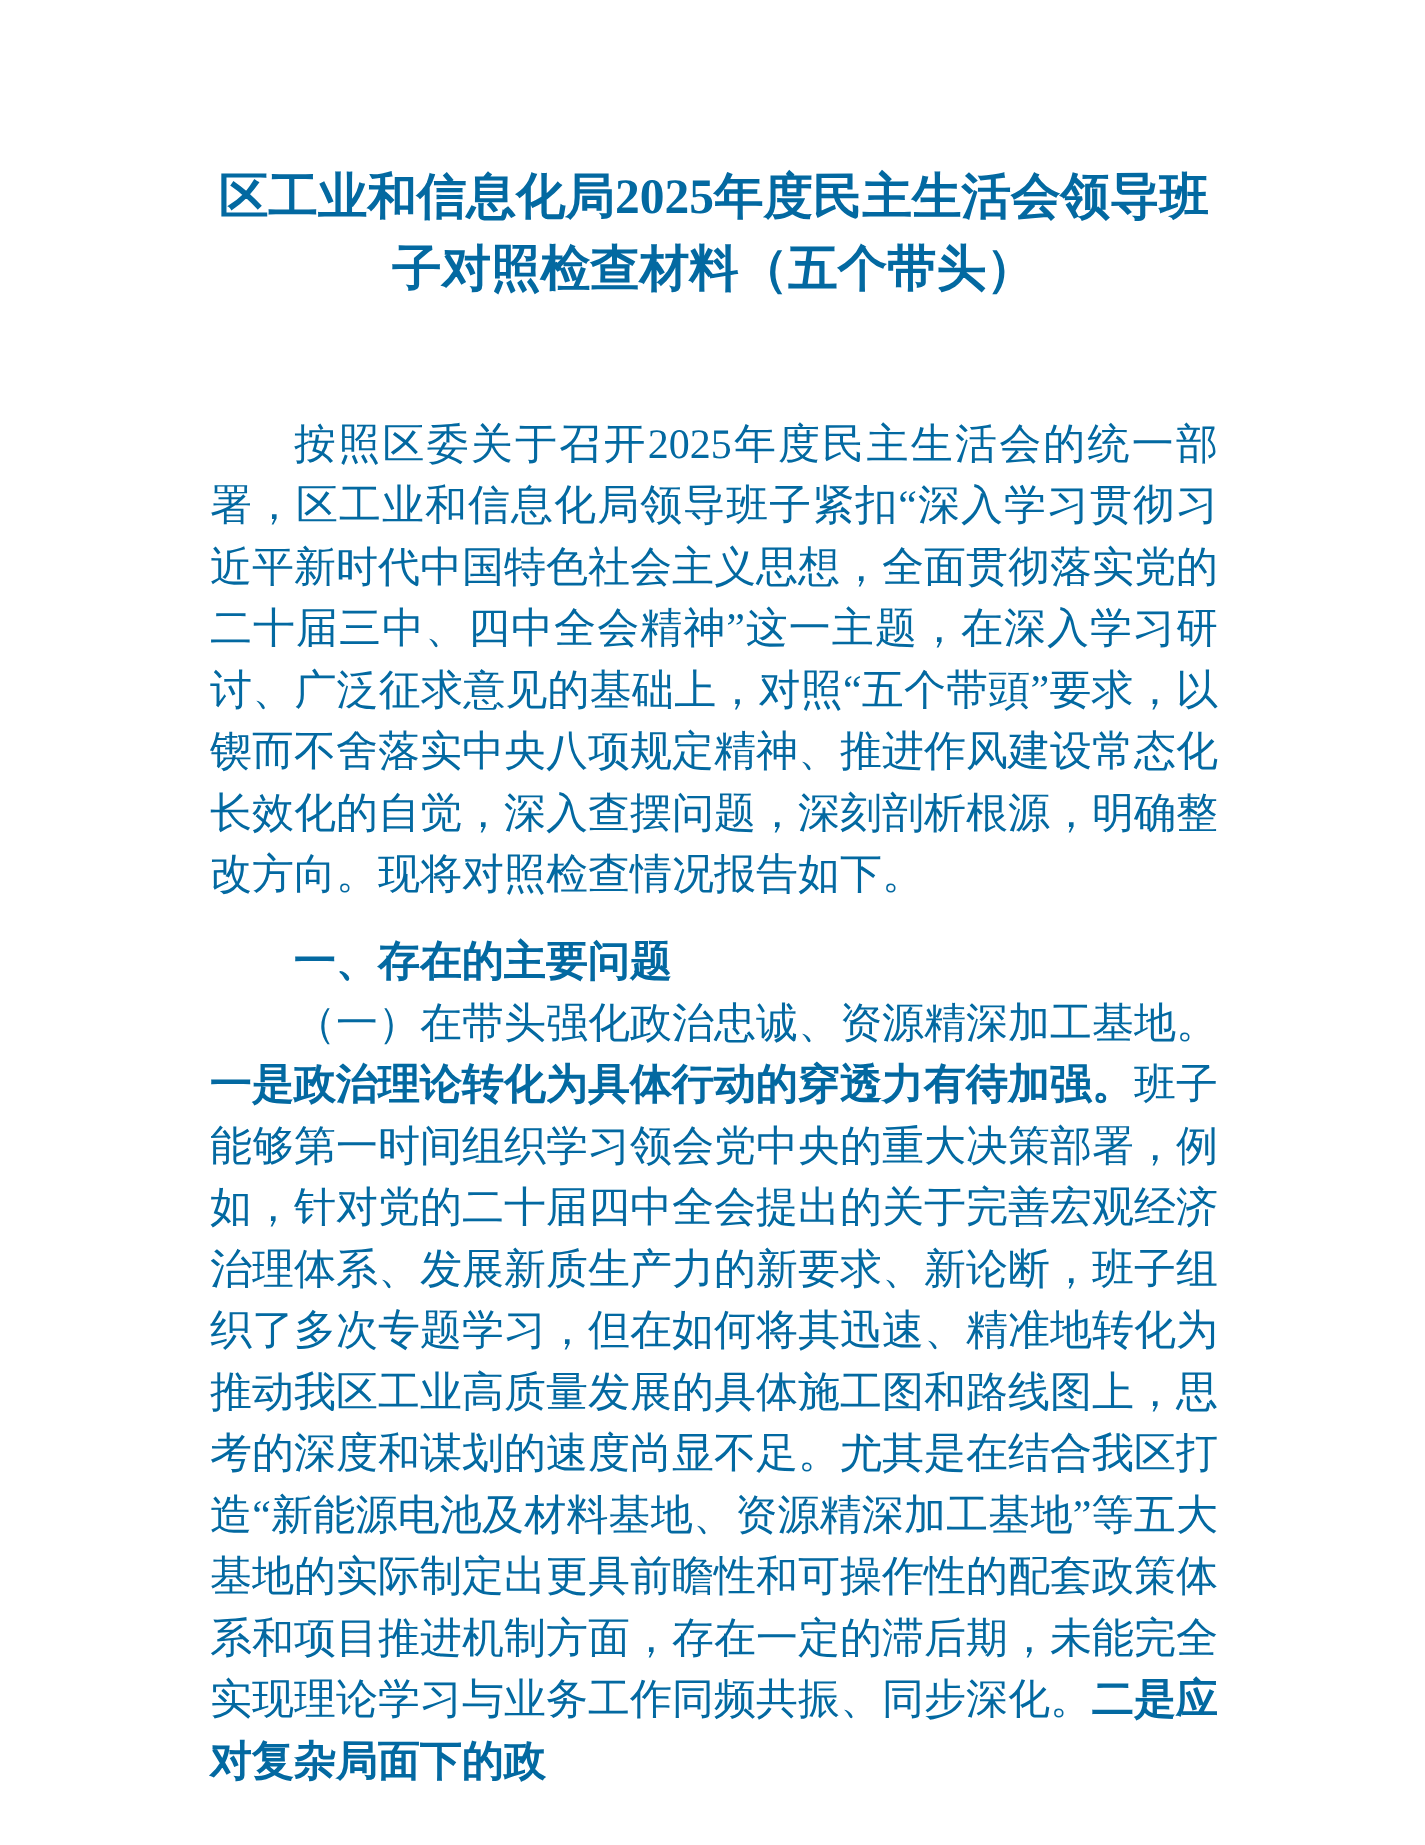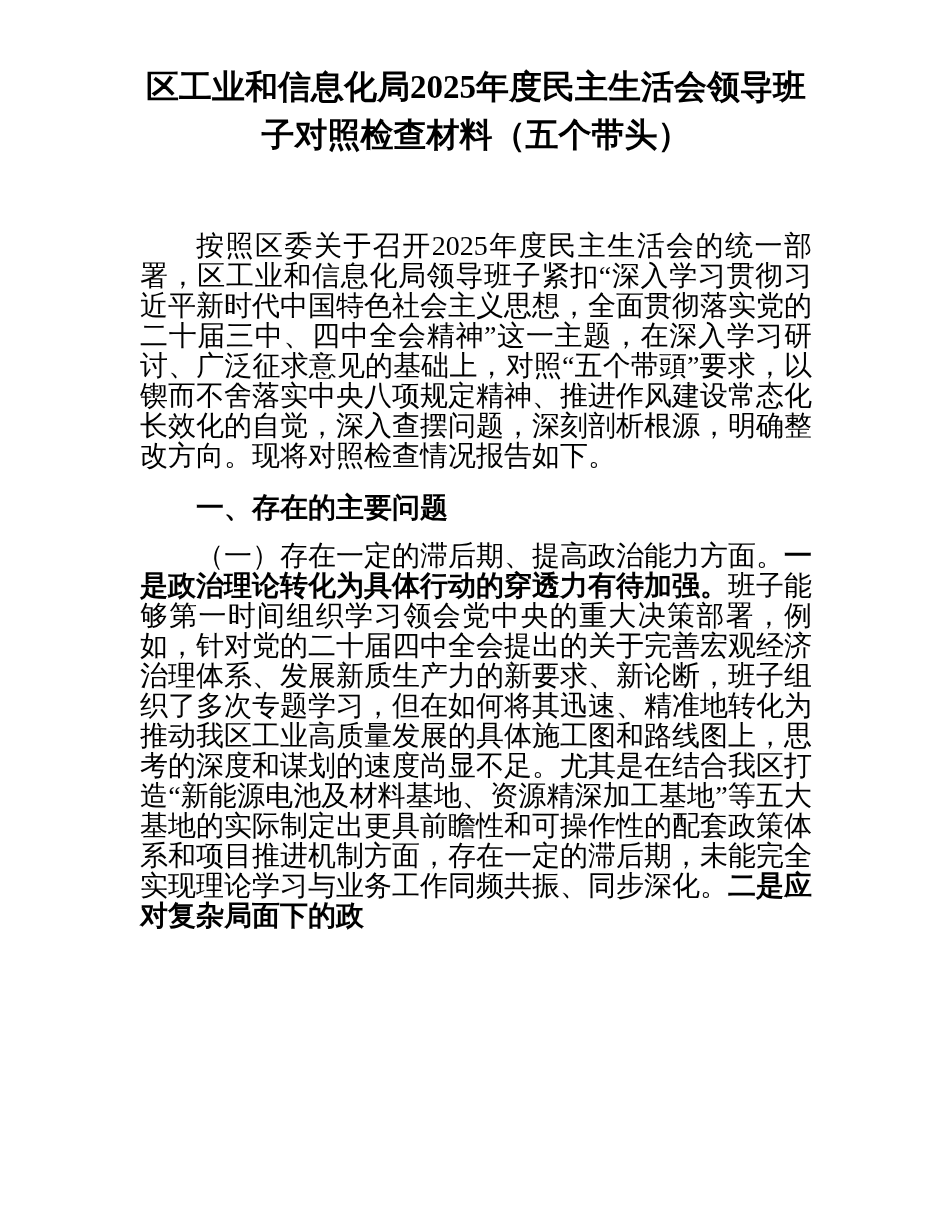--- a/index.html
+++ b/index.html
@@ -6,43 +6,43 @@
     margin: 0;
     padding: 0;
     background: #ffffff;
   }
   .page {
     position: relative;
     width: 950px;
     height: 1230px;
     background: #ffffff;
     box-sizing: border-box;
-    padding: 63px 138px 0 140px;
+    padding: 108px 138px 0 140px;
     overflow: hidden;
     font-family: "Liberation Serif", "DejaVu Serif", serif;
-    color: #000000;
+    color: #0369a1;
   }
   .doc-title {
     margin: 0 0 72px 0;
     font-size: 33px;
     line-height: 48px;
     font-weight: 700;
     text-align: center;
     font-family: "Liberation Serif", "DejaVu Serif", serif;
   }
   .body-para {
     margin: 0;
     font-size: 28px;
-    line-height: 30px;
+    line-height: 41px;
     text-align: justify;
     text-indent: 2em;
     word-break: break-all;
   }
   .section-heading {
-    margin: 15px 0 12px 0;
+    margin: 15px 0 0 0;
     font-size: 28px;
     line-height: 43px;
     font-weight: 700;
     text-indent: 2em;
     font-family: "Liberation Sans", "DejaVu Sans", sans-serif;
   }
   .bold-run {
     font-weight: 700;
     font-family: Liberation Serif, serif;
   }
@@ -52,16 +52,16 @@
 
 <div class="page">
 
   <h1 class="doc-title">区工业和信息化局2025年度民主生活会领导班子对照检查材料（五个带头）</h1>
 
   <p class="body-para">按照区委关于召开2025年度民主生活会的统一部署，区工业和信息化局领导班子紧扣“深入学习贯彻习近平新时代中国特色社会主义思想，全面贯彻落实党的二十届三中、四中全会精神”这一主题，在深入学习研讨、广泛征求意见的基础上，对照“五个带頭”要求，以锲而不舍落实中央八项规定精神、推进作风建设常态化长效化的自觉，深入查摆问题，深刻剖析根源，明确整改方向。现将对照检查情况报告如下。</p>
 
   <h2 class="section-heading">一、存在的主要问题</h2>
 
   <p class="body-para">
-    <span>（一）存在一定的滞后期、提高政治能力方面。</span><span class="bold-run">一是政治理论转化为具体行动的穿透力有待加强。</span><span>班子能够第一时间组织学习领会党中央的重大决策部署，例如，针对党的二十届四中全会提出的关于完善宏观经济治理体系、发展新质生产力的新要求、新论断，班子组织了多次专题学习，但在如何将其迅速、精准地转化为推动我区工业高质量发展的具体施工图和路线图上，思考的深度和谋划的速度尚显不足。尤其是在结合我区打造“新能源电池及材料基地、资源精深加工基地”等五大基地的实际制定出更具前瞻性和可操作性的配套政策体系和项目推进机制方面，存在一定的滞后期，未能完全实现理论学习与业务工作同频共振、同步深化。</span><span class="bold-run">二是应对复杂局面下的政</span>
+    <span>（一）在带头强化政治忠诚、资源精深加工基地。</span><span class="bold-run">一是政治理论转化为具体行动的穿透力有待加强。</span><span>班子能够第一时间组织学习领会党中央的重大决策部署，例如，针对党的二十届四中全会提出的关于完善宏观经济治理体系、发展新质生产力的新要求、新论断，班子组织了多次专题学习，但在如何将其迅速、精准地转化为推动我区工业高质量发展的具体施工图和路线图上，思考的深度和谋划的速度尚显不足。尤其是在结合我区打造“新能源电池及材料基地、资源精深加工基地”等五大基地的实际制定出更具前瞻性和可操作性的配套政策体系和项目推进机制方面，存在一定的滞后期，未能完全实现理论学习与业务工作同频共振、同步深化。</span><span class="bold-run">二是应对复杂局面下的政</span>
   </p>
 
 </div>
 
 </body></html>

